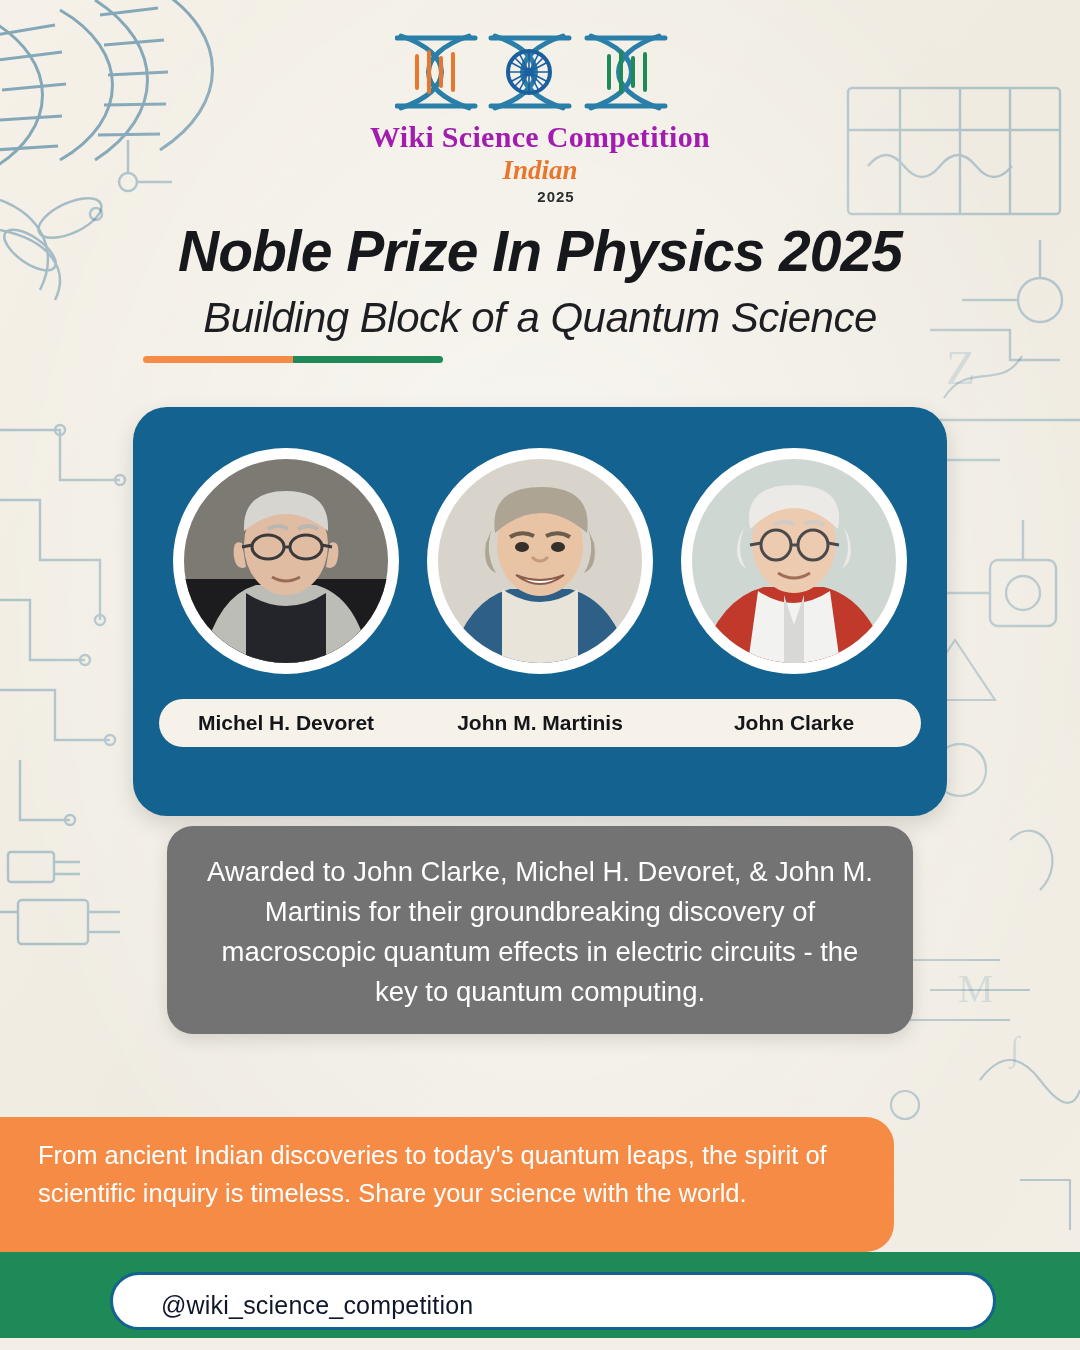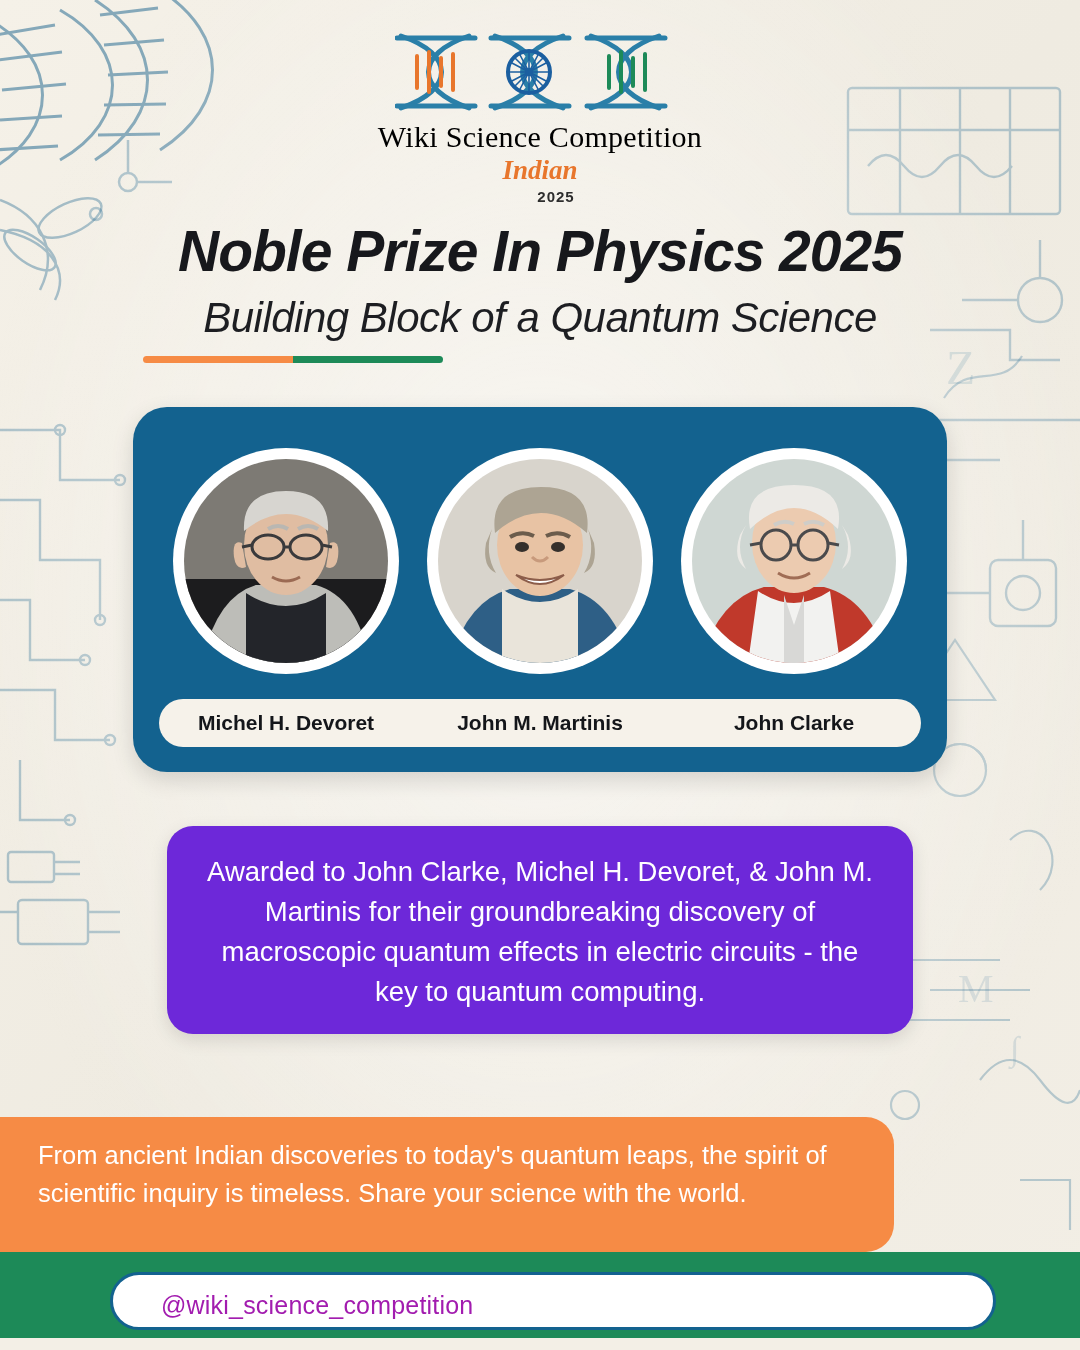--- a/index.html
+++ b/index.html
@@ -35,22 +35,22 @@
     top: 26px;
     left: 0;
     width: 1080px;
     text-align: center;
     z-index: 3;
   }
   .logo-dna { display: block; margin: 0 auto; }
   .logo-title {
     font-family: "Liberation Serif", serif;
     font-size: 30px;
-    font-weight: normal;
-    color: #000000;
+    font-weight: bold;
+    color: #a21caf;
     letter-spacing: 0.3px;
     margin-top: 2px;
   }
   .logo-sub {
     font-family: "Liberation Serif", serif;
     font-style: italic;
     font-weight: bold;
     font-size: 27px;
     color: #e8762c;
     margin-top: 1px;
@@ -99,21 +99,21 @@
     overflow: hidden;
   }
   .rule .seg { flex: 1 1 0; }
 
   
   .laureate-card {
     position: absolute;
     left: 133px;
     top: 407px;
     width: 814px;
-    height: 365px;
+    height: 409px;
     background: #13628f;
     border-radius: 34px;
     z-index: 3;
     box-shadow: 0 8px 22px rgba(0,0,0,0.14);
   }
   .portraits {
     display: flex;
     justify-content: space-between;
     padding: 41px 40px 0 40px;
   }
@@ -152,21 +152,21 @@
     color: #14161a;
   }
 
   
   .citation {
     position: absolute;
     left: 167px;
     top: 826px;
     width: 746px;
     height: 208px;
-    background: #6d28d9;
+    background: #737373;
     border-radius: 26px;
     z-index: 3;
     color: #ffffff;
     font-size: 27.5px;
     line-height: 1.45;
     text-align: center;
     padding: 26px 34px;
     box-shadow: 0 6px 18px rgba(0,0,0,0.12);
   }
 
@@ -207,21 +207,21 @@
     border: 3px solid #13628f;
     border-radius: 29px;
     z-index: 4;
     display: flex;
     align-items: center;
     justify-content: space-between;
     padding: 0 48px;
   }
   .footer-text {
     font-size: 25px;
-    color: #a21caf;
+    color: #0f172a;
     letter-spacing: 0.2px;
     margin-top: 8px;
   }
   .footer-bottom-white {
     position: absolute;
     left: 0;
     top: 1338px;
     width: 1080px;
     height: 12px;
     background: #f3efe6;

